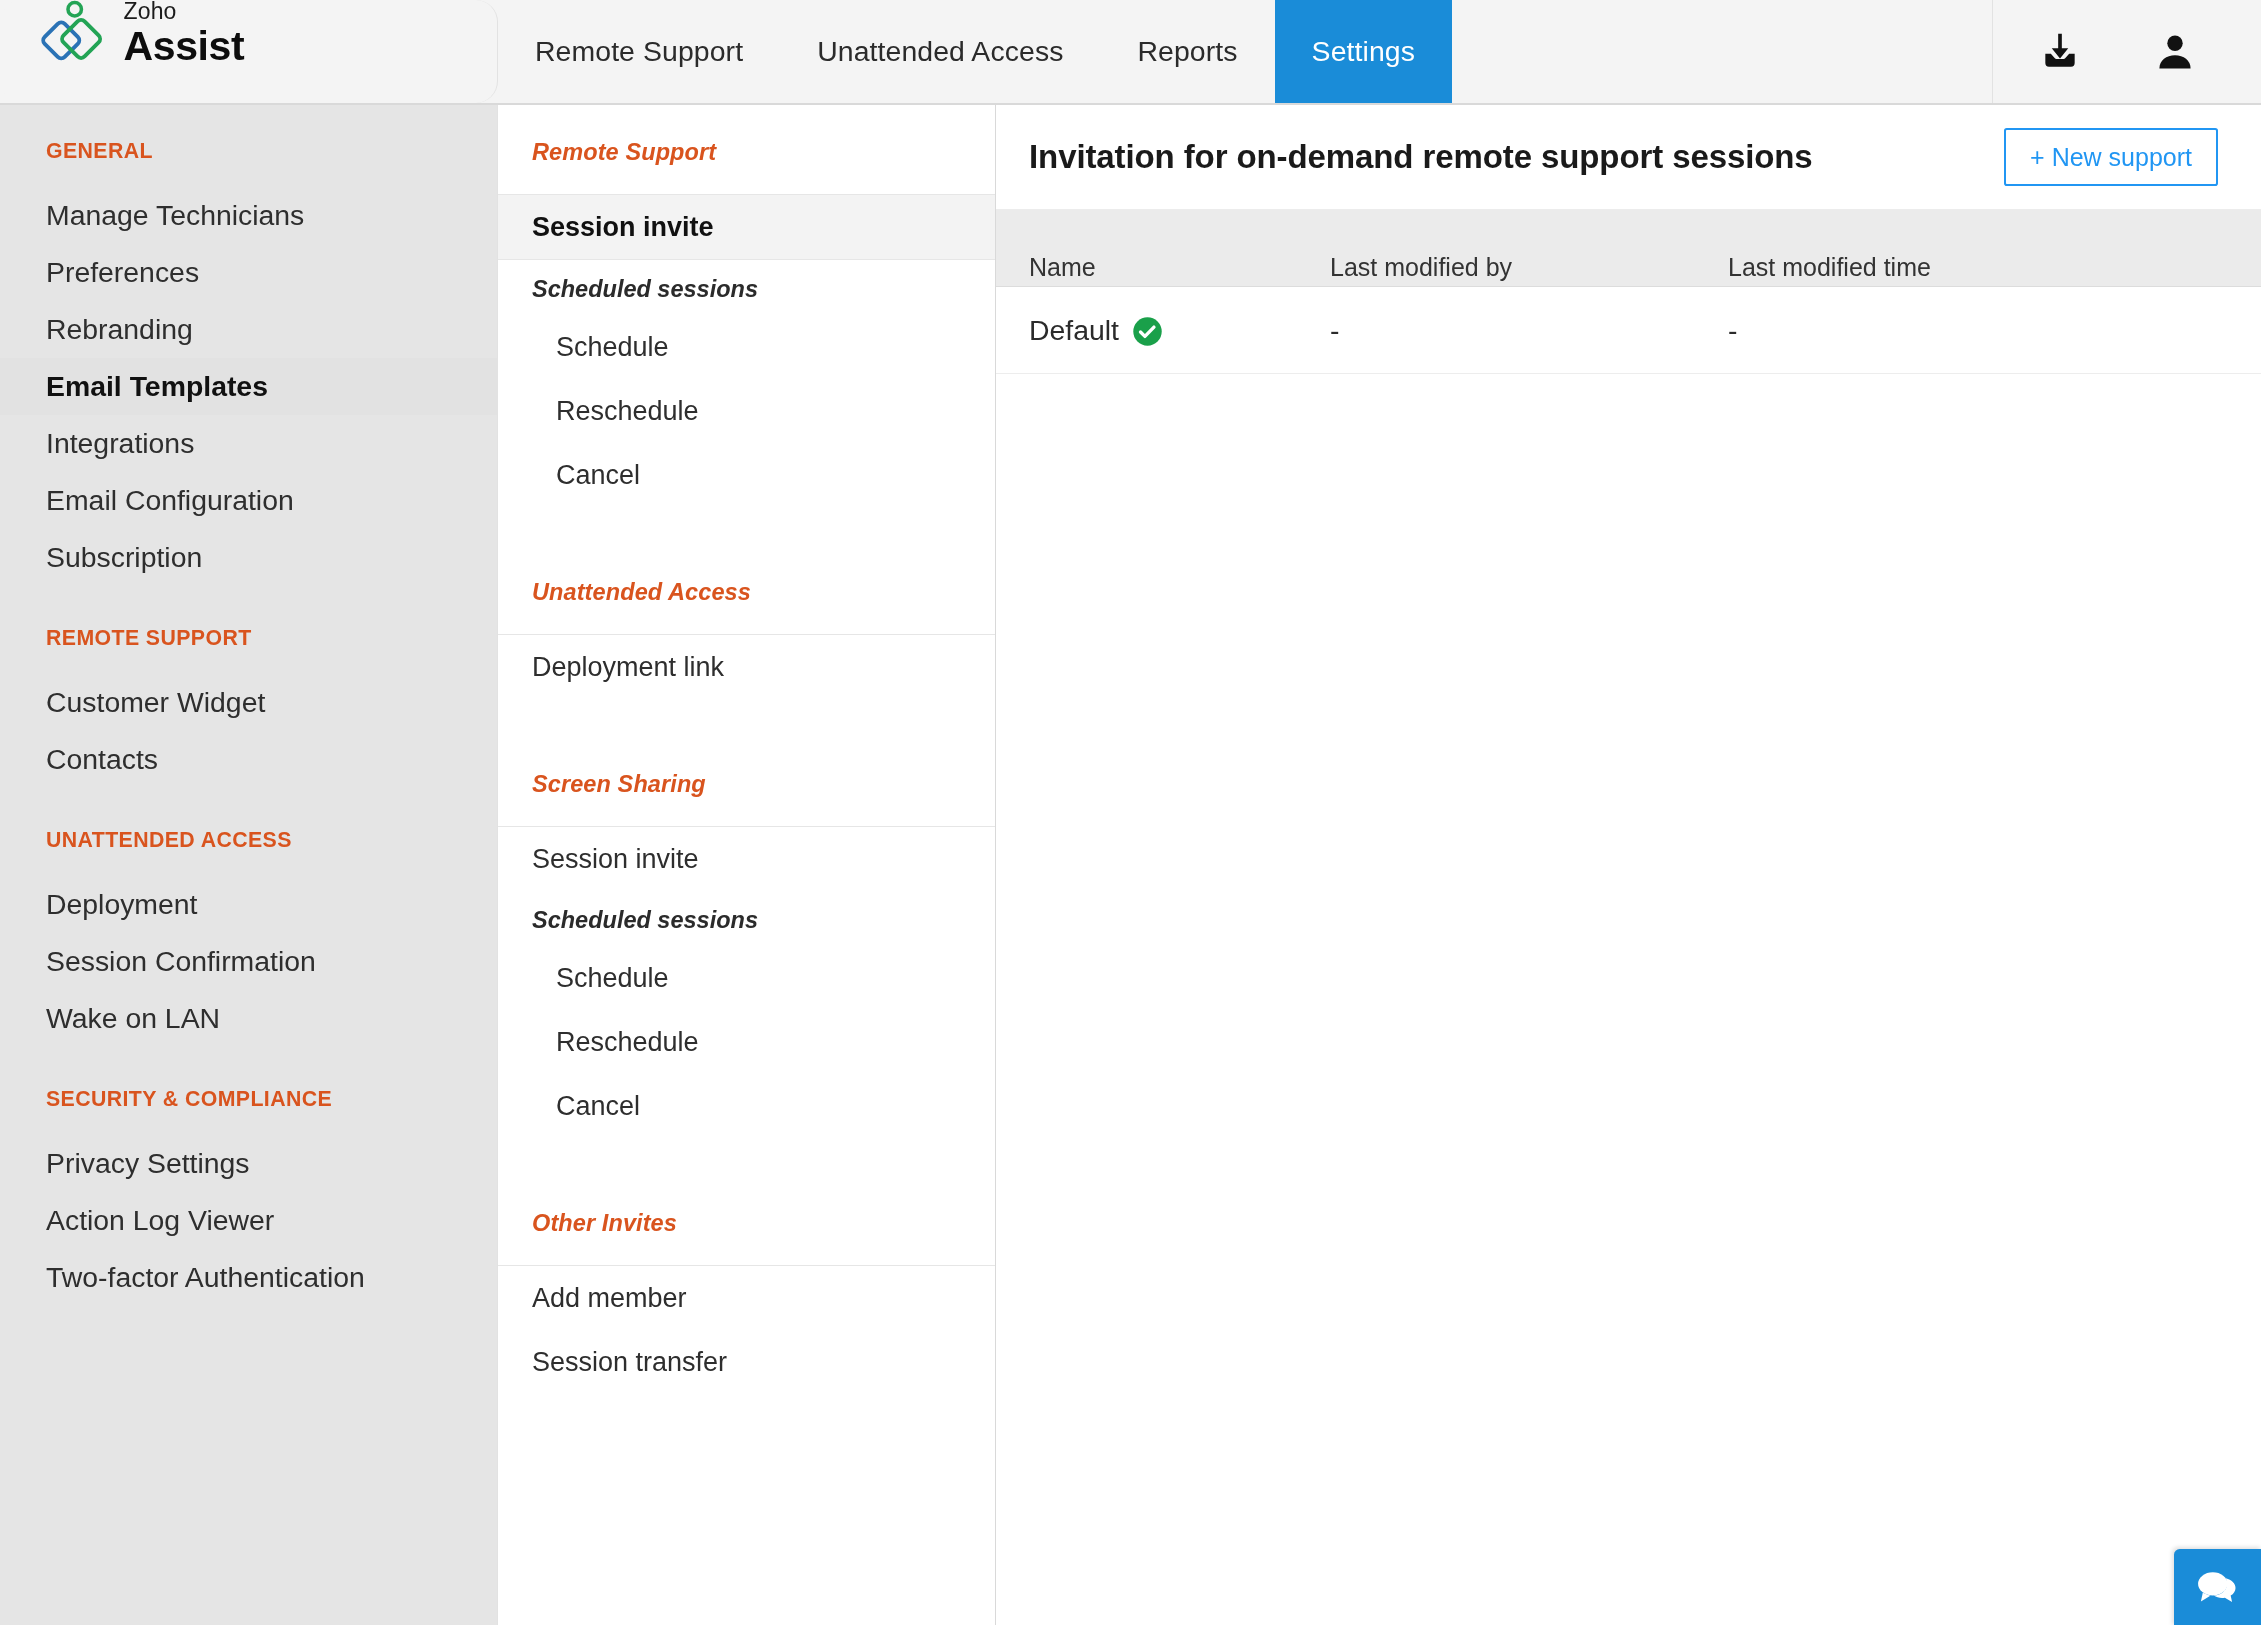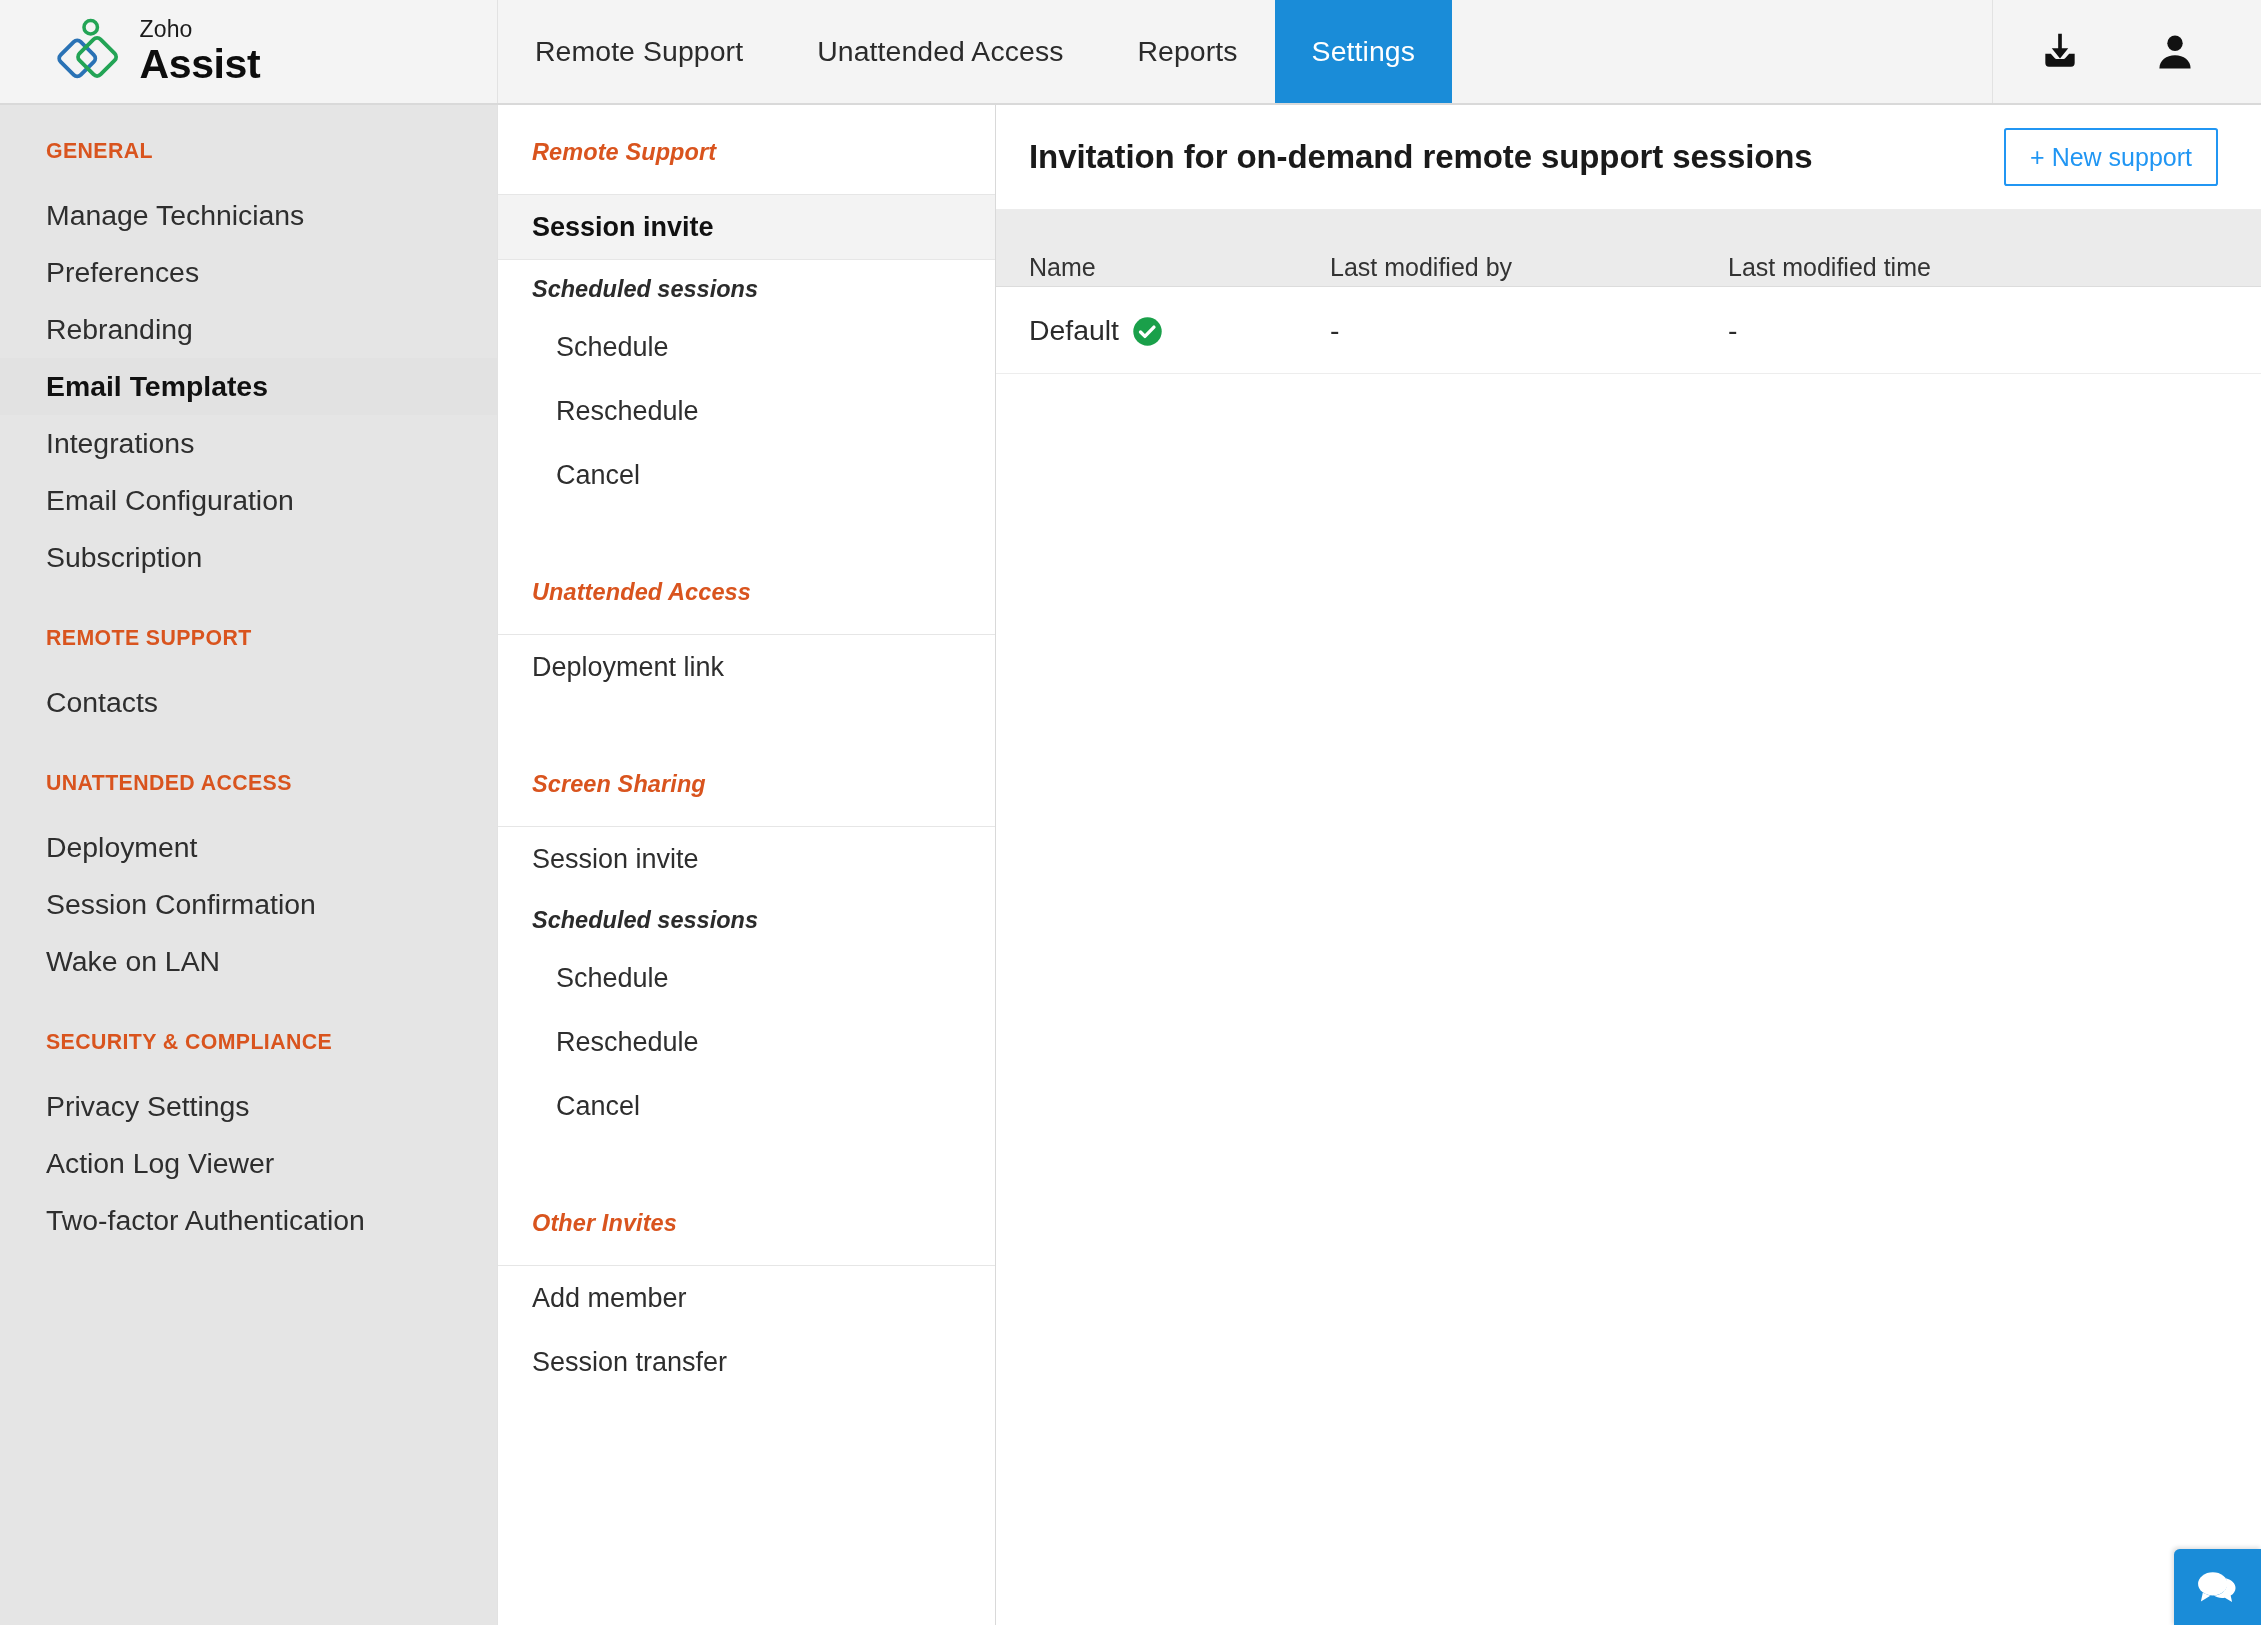--- a/index.html
+++ b/index.html
@@ -19,25 +19,26 @@
     background: #f4f4f4;
     border-bottom: 2.1px solid #d9d9d9;
     display: flex;
     align-items: stretch;
     position: relative;
   }
   .brand {
     width: 498px;
     flex: 0 0 498px;
     display: flex;
-    align-items: center;
-    padding-left: 56px;
+    align-items: flex-start;
+    padding-left: 40px;
     gap: 15.6px;
     background: #f4f4f4;
     border-right: 1.4px solid #e2e2e2;
+    border-radius: 22px;
   }
   .brand-mark { width: 68px; height: 68px; flex: 0 0 68px; }
   .brand-text { display: flex; flex-direction: column; line-height: 1; }
   .brand-zoho { font-size: 23px; color: #1b1b1b; font-weight: 400; letter-spacing: 0.1px; margin-bottom: 2.8px; }
   .brand-assist { font-size: 41px; color: #0d0d0d; font-weight: 700; letter-spacing: -0.4px; }
 
   .nav { display: flex; align-items: stretch; flex: 1 1 auto; }
   .nav-tab {
     display: flex; align-items: center; justify-content: center;
     padding: 0 37px;
@@ -215,20 +216,21 @@
     <div class="side-item">Preferences</div>
     <div class="side-item">Rebranding</div>
     <div class="side-item active">Email Templates</div>
     <div class="side-item">Integrations</div>
     <div class="side-item">Email Configuration</div>
     <div class="side-item">Subscription</div>
 
     <div class="side-gap"></div>
 
     <div class="side-group-title">REMOTE SUPPORT</div>
+    <div class="side-item">Customer Widget</div>
     <div class="side-item">Contacts</div>
 
     <div class="side-gap"></div>
 
     <div class="side-group-title">UNATTENDED ACCESS</div>
     <div class="side-item">Deployment</div>
     <div class="side-item">Session Confirmation</div>
     <div class="side-item">Wake on LAN</div>
 
     <div class="side-gap"></div>

